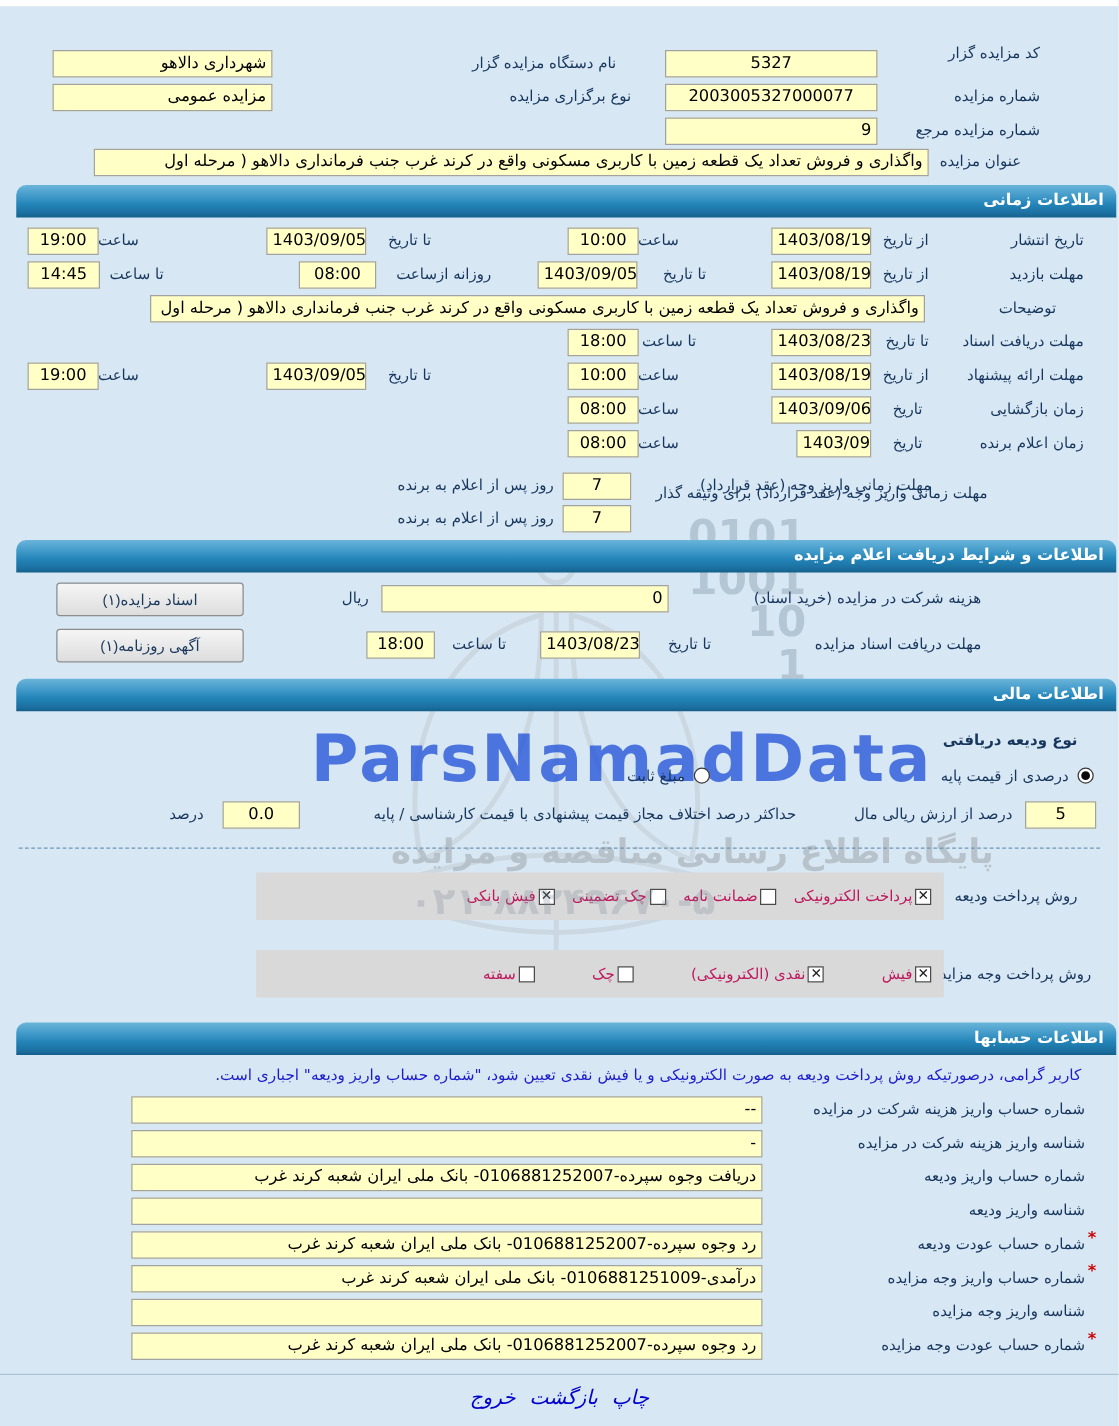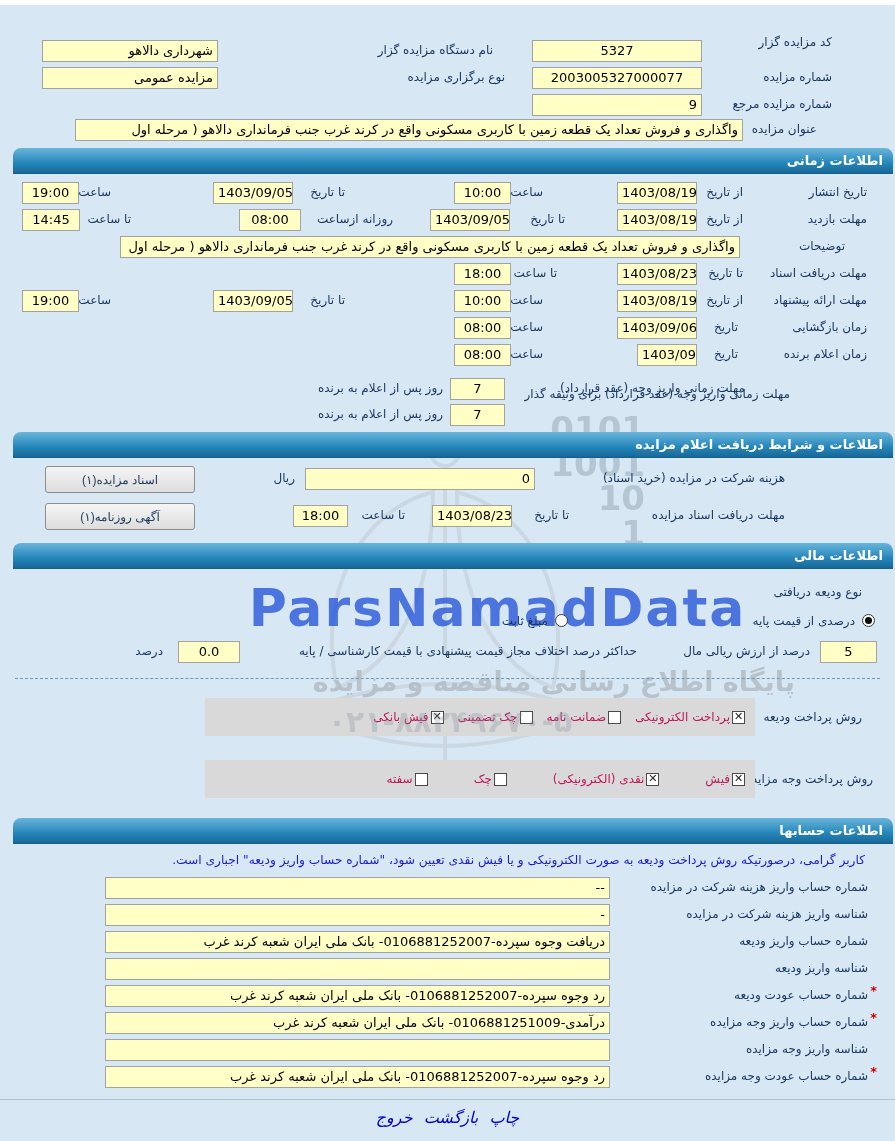--- a/index.html
+++ b/index.html
@@ -154,21 +154,21 @@
 
   <span class="lbl" style="top:508px;right:110px;">مهلت دریافت اسناد مزایده</span>
   <span class="lbl" style="top:508px;right:326px;">تا تاریخ</span>
   <div class="inp c" style="top:505px;right:383px;width:80px;direction:ltr;">1403/08/23</div>
   <span class="lbl" style="top:508px;right:490px;">تا ساعت</span>
   <div class="inp c" style="top:505px;right:547px;width:55px;direction:ltr;">18:00</div>
   <button class="btn" style="top:503px;left:45px;">آگهی روزنامه(۱)</button>
 
   <div class="bar" style="top:543px;">اطلاعات مالی</div>
 
-  <span class="lbl" style="top:585px;right:33px;">نوع ودیعه دریافتی</span>
+  <span class="lbl" style="top:585px;right:33px;font-weight:bold;">نوع ودیعه دریافتی</span>
 
   <span class="rd checked" style="position:absolute;top:614px;right:20px;"></span>
   <span class="lbl" style="top:614px;right:40px;">درصدی از قیمت پایه</span>
   <span class="rd" style="position:absolute;top:614px;right:327px;"></span>
   <span class="lbl" style="top:614px;right:347px;">مبلغ ثابت</span>
 
   <div class="inp c" style="top:641px;right:18px;width:57px;">5</div>
   <span class="lbl" style="top:644px;right:85px;">درصد از ارزش ریالی مال</span>
   <span class="lbl" style="top:644px;right:258px;">حداکثر درصد اختلاف مجاز قیمت پیشنهادی با قیمت کارشناسی / پایه</span>
   <div class="inp c" style="top:641px;right:655px;width:62px;direction:ltr;">0.0</div>

